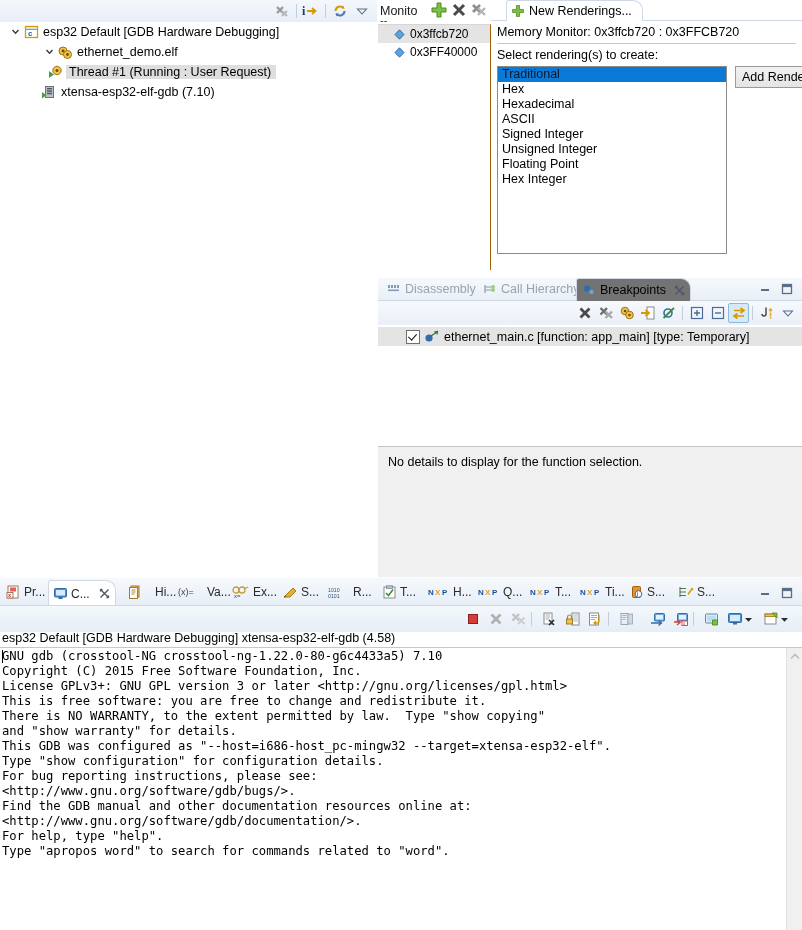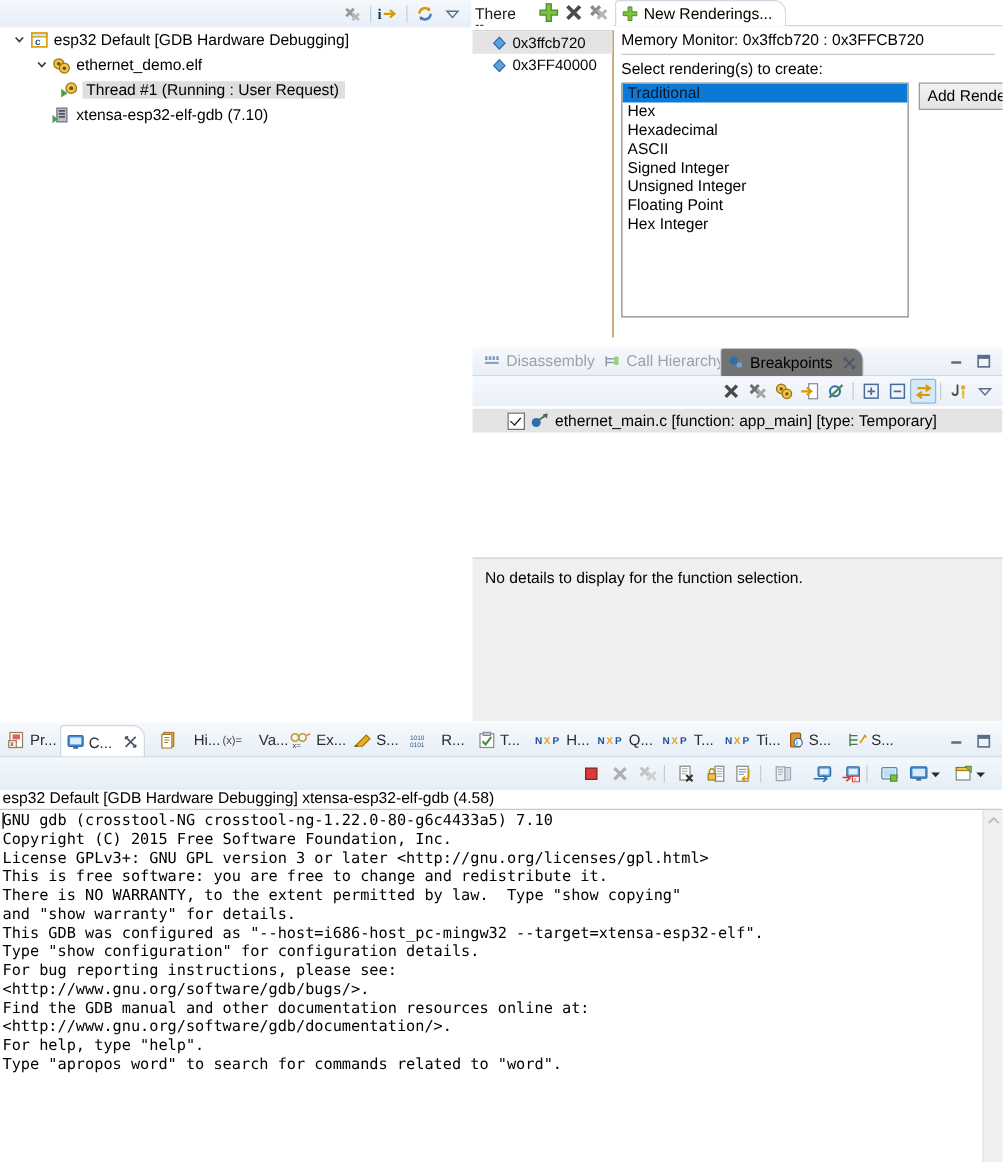--- a/index.html
+++ b/index.html
@@ -41,21 +41,21 @@
     position:absolute;left:0;top:24px;width:112px;height:246px;
     background:#fff;border-right:1px solid #a16207;border-top:1px solid #d6d6d6;
   }
   .mrow{height:18px;display:flex;align-items:center;padding-left:16px;font-size:12px;}
   .mrow.sel{background:#e4e4e4;}
   .mdiamond{width:11px;height:11px;margin-right:5px;position:relative;flex:0 0 auto;}
 
   
   #renderings-panel{position:absolute;left:113px;top:0;width:311px;height:270px;background:#fff;}
   #rend-tab{
-    position:absolute;left:1px;top:0;height:20px;padding:0 10px 0 4px;
+    position:absolute;left:15px;top:0;height:20px;padding:0 10px 0 4px;
     display:flex;align-items:center;gap:4px;
     background:#fff;border:1px solid #cfd8e3;border-bottom:none;
     border-radius:3px 10px 0 0;font-size:12.5px;
   }
   #rend-tabline{position:absolute;left:0;top:20px;width:311px;height:1px;background:#cfd8e3;}
   #mem-monitor-label{position:absolute;left:6px;top:25px;font-size:12.5px;}
   #mem-monitor-underline{position:absolute;left:6px;top:43px;width:299px;height:1px;background:#c8c8c8;}
   #select-rend-label{position:absolute;left:6px;top:48px;font-size:12.5px;}
   #rend-list{
     position:absolute;left:6px;top:66px;width:228px;height:186px;
@@ -172,21 +172,21 @@
       <span class="ticon">
         <svg width="15" height="14" viewBox="0 0 15 14">
           <rect x="1.5" y="1.5" width="12" height="11" fill="#fff" stroke="#d79b00" stroke-width="1.3"></rect>
           <rect x="1.5" y="1.5" width="12" height="3" fill="#cfe3f5" stroke="#d79b00" stroke-width="1"></rect>
           <text x="4" y="11" font-family="Liberation Sans, sans-serif" font-size="8" fill="#1b5fa8" font-weight="bold">c</text>
         </svg>
       </span>
       <span class="tlabel">esp32 Default [GDB Hardware Debugging]</span>
     </div>
 
-    <div class="trow" style="padding-left:26px">
+    <div class="trow" style="padding-left:42px">
       <span class="twist">
         <svg width="9" height="9" viewBox="0 0 9 9">
             <path d="M1.5 3 L4.5 6.2 L7.5 3" stroke="#3b3b3b" stroke-width="1.4" fill="none"></path>
           </svg>
       </span>
       <span class="ticon">
         <svg width="16" height="15" viewBox="0 0 16 15">
           <circle cx="6" cy="6" r="4" fill="#f0c24b" stroke="#9b7410" stroke-width="1"></circle>
           <circle cx="6" cy="6" r="1.4" fill="#6b5008"></circle>
           <circle cx="10.5" cy="9.5" r="4" fill="#f0c24b" stroke="#9b7410" stroke-width="1"></circle>
@@ -219,21 +219,21 @@
         </svg>
       </span>
       <span class="tlabel">xtensa-esp32-elf-gdb (7.10)</span>
     </div>
   </div>
 </div>
 
 <div class="abs" id="memory-view">
 
   <div id="mem-header">
-    <span id="mem-title">There</span>
+    <span id="mem-title">Monito</span>
   </div>
   <div id="mem-under">--</div>
 
   <div class="abs" style="left:52px;top:1px;display:flex;align-items:center;gap:2px;">
     <span class="ic">
       <svg width="18" height="18" viewBox="0 0 18 18">
         <path d="M7 2 h4 v5 h5 v4 h-5 v5 h-4 v-5 h-5 v-4 h5 z" fill="#7cc142" stroke="#4c8a22" stroke-width="1"></path>
       </svg>
     </span>
     <span class="ic">

